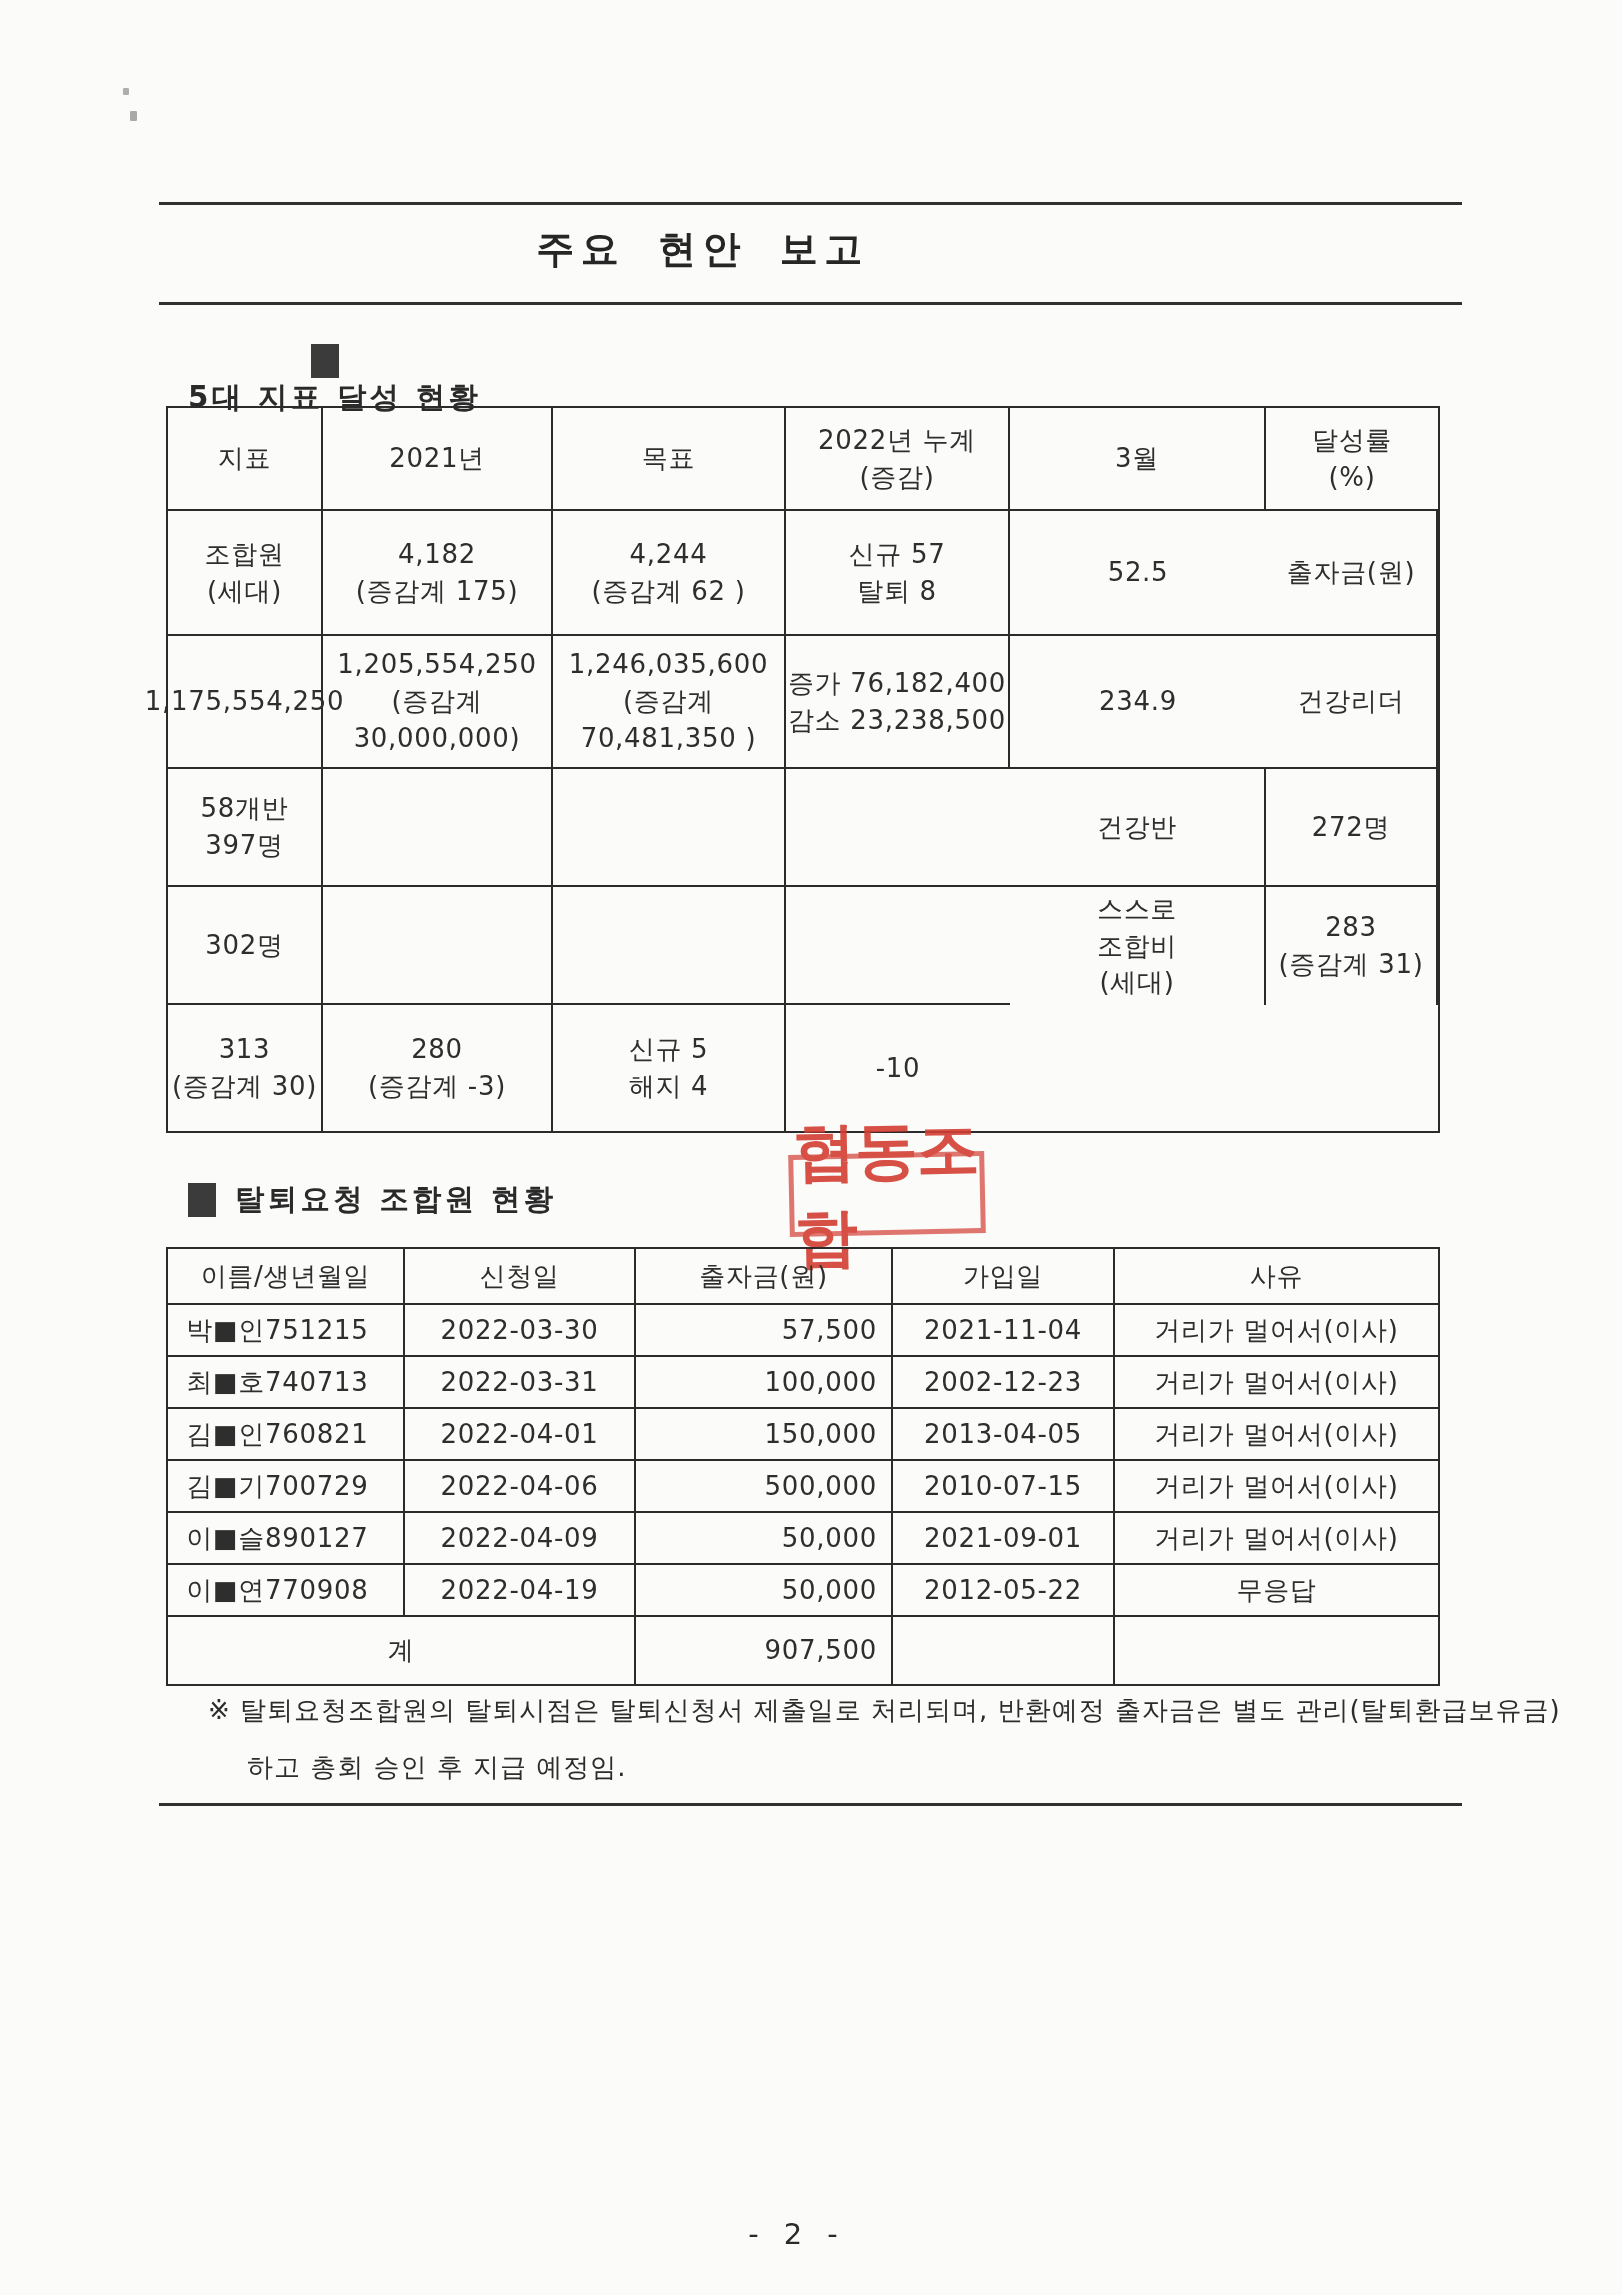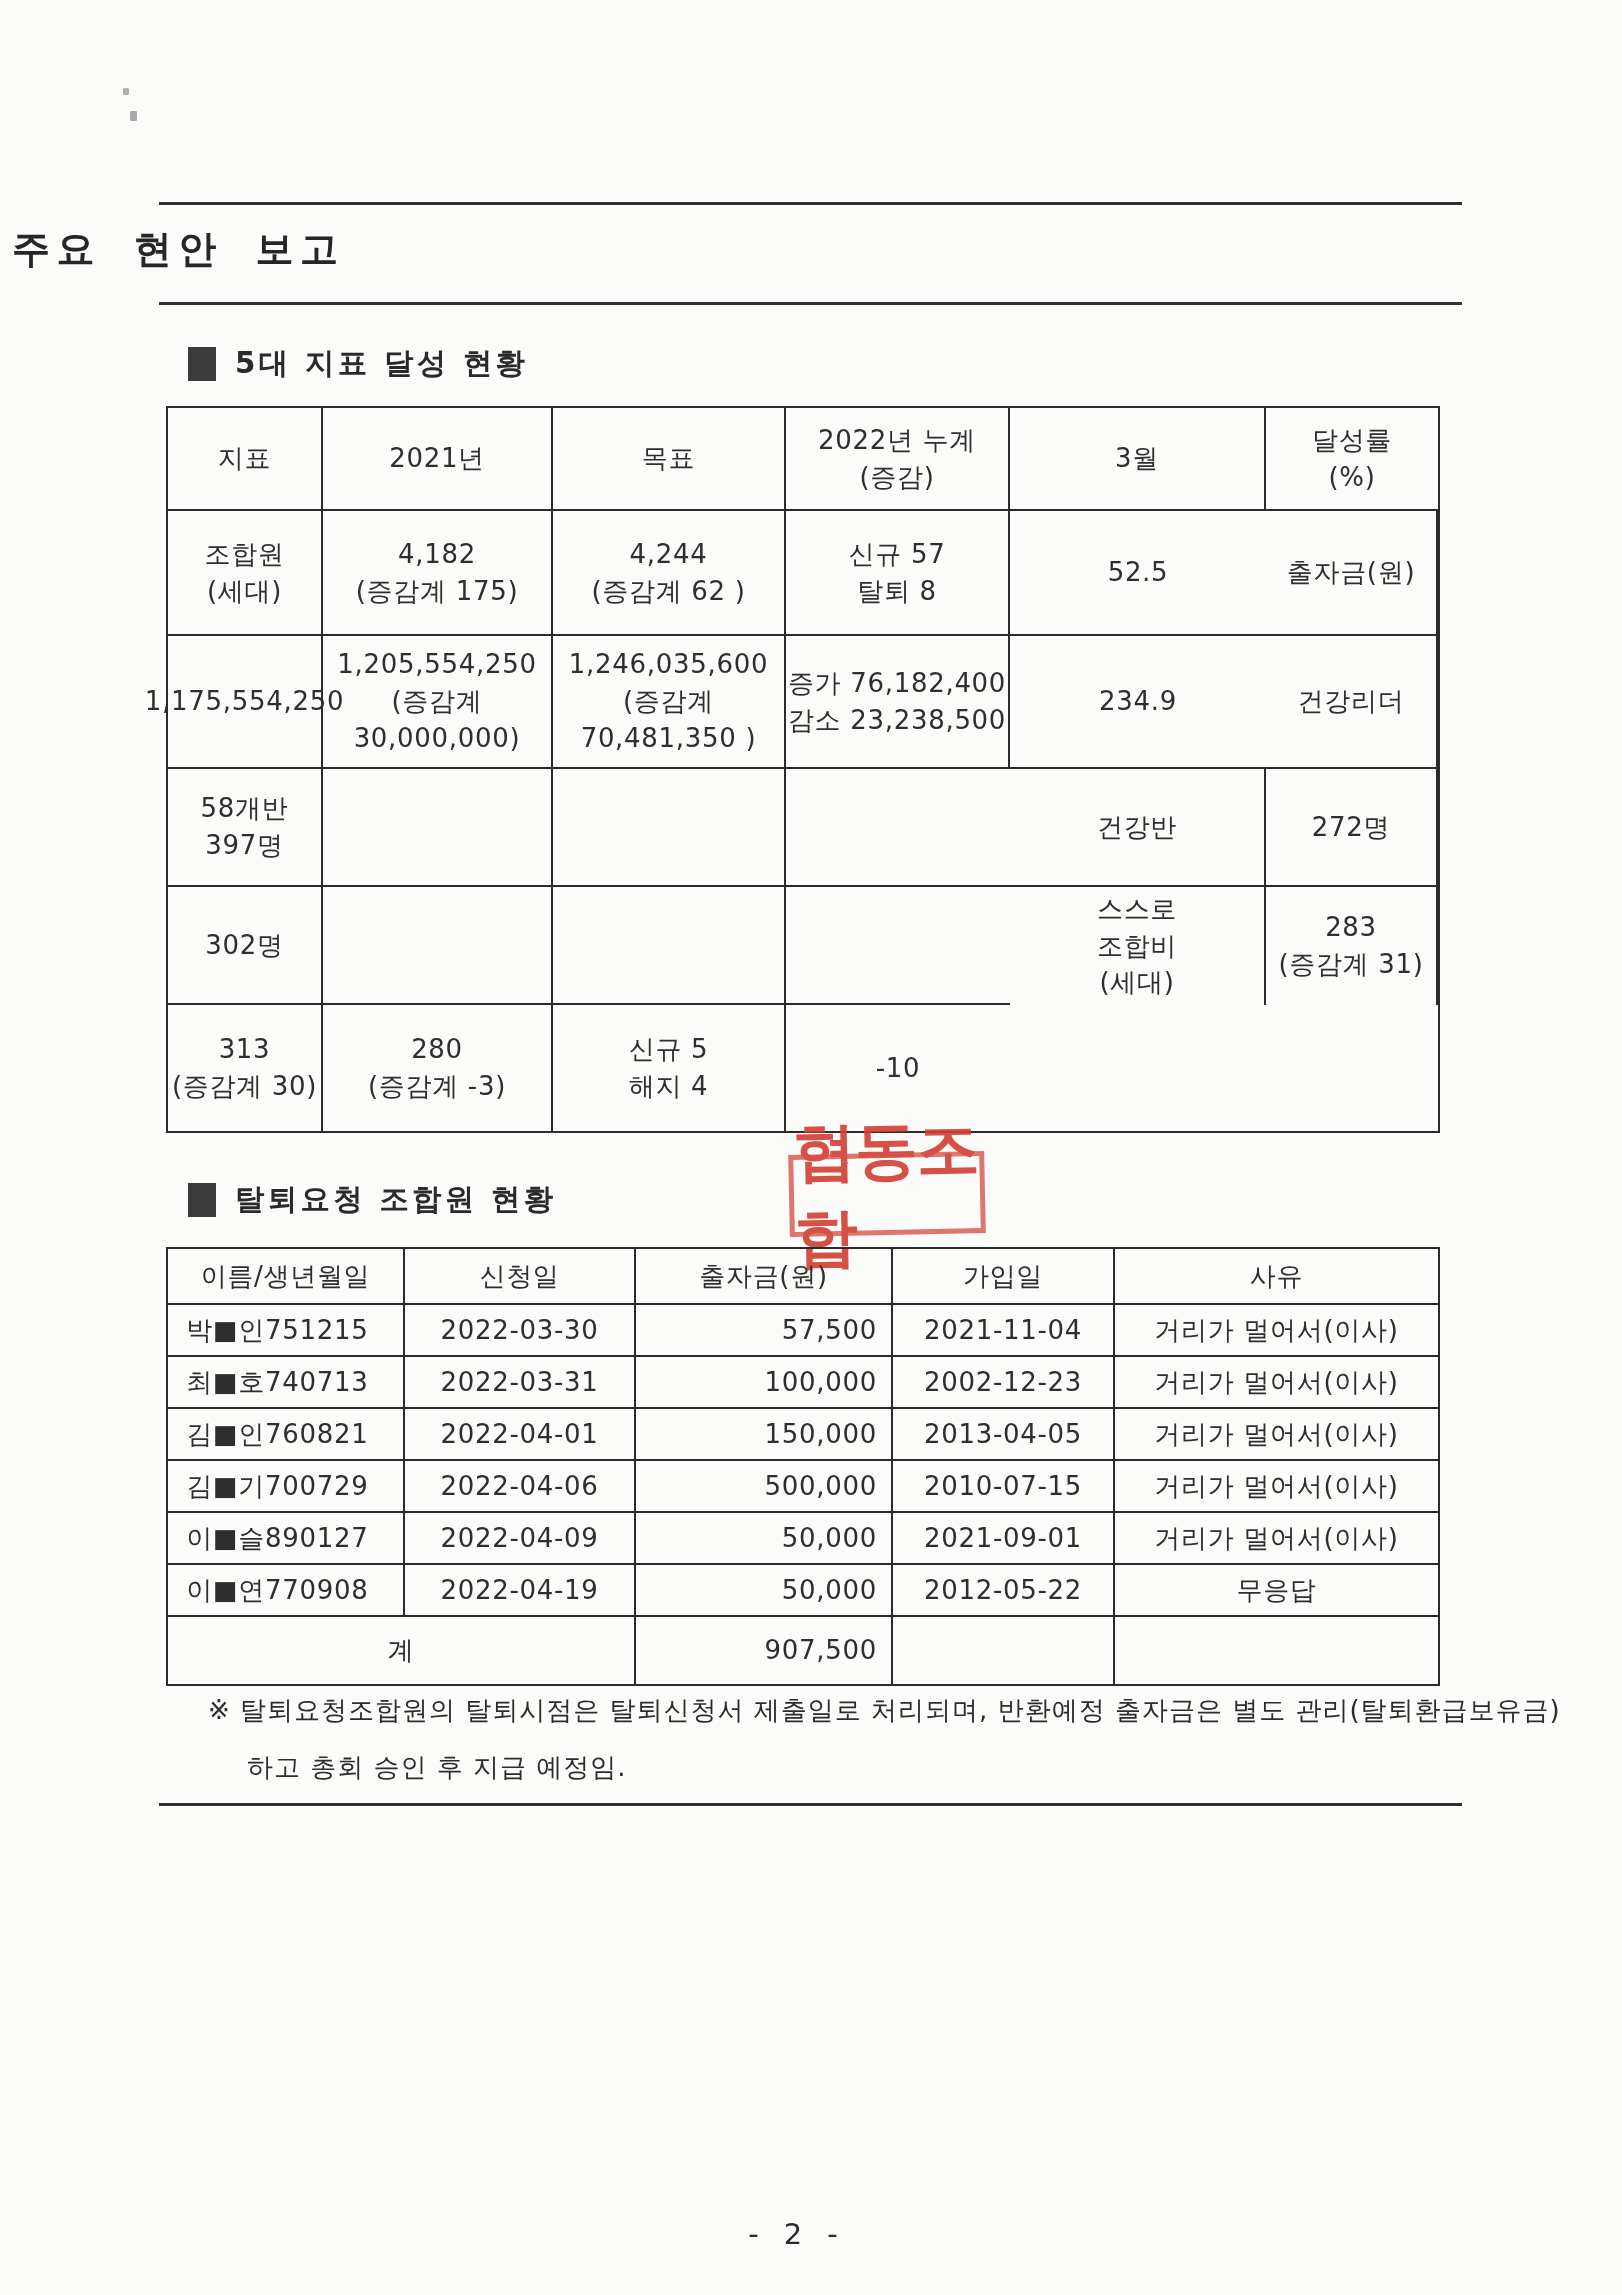--- a/index.html
+++ b/index.html
@@ -3,28 +3,28 @@
 <meta charset="utf-8">
 <style>
   html,body{margin:0;padding:0;}
   body{
     width:1623px;height:2295px;position:relative;
     background:#fbfbf9;color:#2e2e2e;
     font-family:"DejaVu Sans","Liberation Sans",sans-serif;
   }
   .rule{position:absolute;left:159px;width:1303px;height:2.6px;background:#313131;}
   #doc-title{
-    position:absolute;left:0;top:224px;width:1405px;text-align:left;
-    font-size:38px;font-weight:600;letter-spacing:6.5px;word-spacing:13px;color:#262626;padding-left:12px;
+    position:absolute;left:0;top:224px;width:1405px;text-align:center;
+    font-size:38px;font-weight:600;letter-spacing:6.5px;word-spacing:13px;color:#262626;
   }
   .sec{
     position:absolute;left:188px;height:39px;display:flex;align-items:center;
     font-size:29.4px;font-weight:600;letter-spacing:3.3px;color:#2a2a2a;
   }
-  #sec1{top:344px;}
+  #sec1{top:344px;flex-direction:column;}
   #sec2{top:1180px;}
   .bullet{width:27.5px;height:34px;background:#3b3b3b;margin-right:19.6px;flex:none;}
   .grid{position:absolute;display:grid;border:2.6px solid #2b2b2b;box-sizing:content-box;background:transparent;}
   #t1{left:166px;top:406px;
       grid-template-columns:155px 230px 233px 224px 256px 172px;
       grid-template-rows:103px 125px 133px 118px 118px 126px;}
   #t2{left:166px;top:1247px;
       grid-template-columns:237px 231px 257px 222px 323px;
       grid-template-rows:56px 52px 52px 52px 52px 52px 52px 67px;}
   .c{

